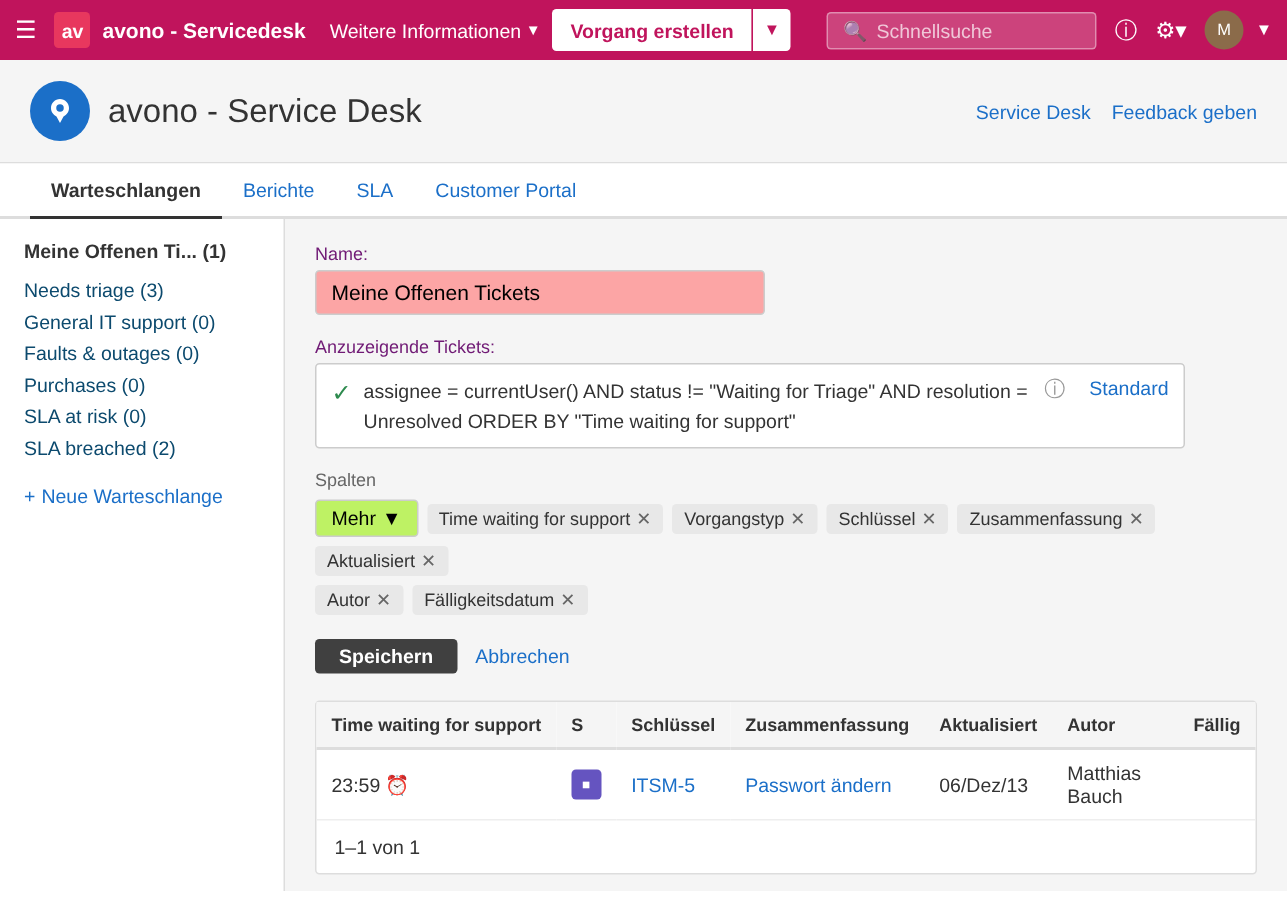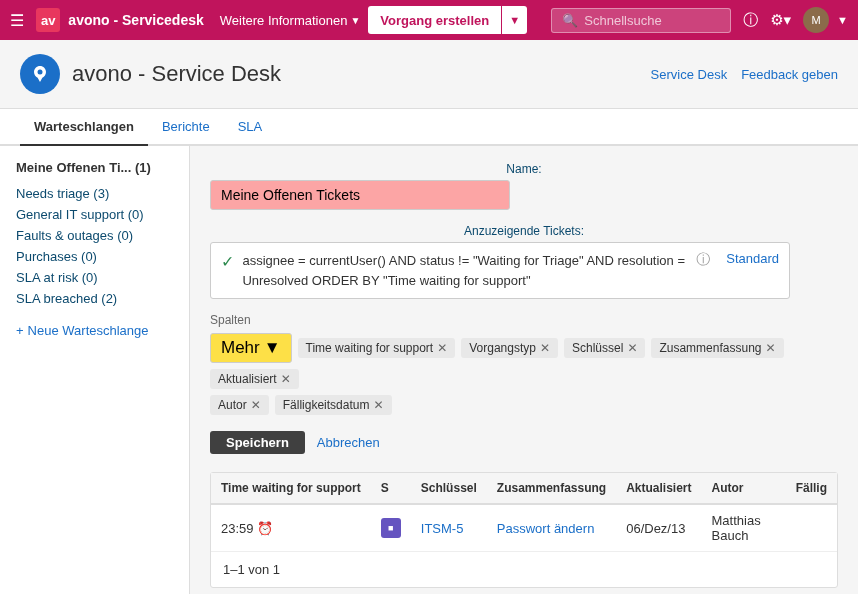--- a/index.html
+++ b/index.html
@@ -137,21 +137,21 @@
 
     
     .content-area {
       flex: 1;
       overflow-y: auto;
       background: #f5f5f5;
       padding: 16px 20px;
     }
 
     .field-group { margin-bottom: 14px; }
-    .field-label { font-size: 12px; color: #0c4a6e; margin-bottom: 4px; text-align: center; }
+    .field-label { font-size: 12px; color: #701a75; margin-bottom: 4px; }
     .field-input {
       border: 1px solid #ccc;
       border-radius: 3px;
       padding: 6px 10px;
       font-size: 14px;
       width: 300px;
       background: #fca5a5;
       outline: none;
     }
 
@@ -167,25 +167,25 @@
     }
     .jql-box .check-icon { color: #2d8a4e; font-size: 16px; margin-top: 1px; flex-shrink: 0; }
     .jql-box .jql-text { font-size: 13px; color: #333; flex: 1; line-height: 1.5; }
     .jql-box .help-icon { color: #999; font-size: 14px; cursor: pointer; flex-shrink: 0; }
     .jql-box .std-link { color: #1b6fc8; font-size: 13px; flex-shrink: 0; cursor: pointer; margin-left: 8px; }
 
     .columns-section { margin-top: 6px; }
     .columns-label { font-size: 12px; color: #666; margin-bottom: 6px; }
     .columns-row { display: flex; align-items: center; flex-wrap: wrap; gap: 6px; margin-bottom: 6px; }
     .more-btn {
-      background: #fde047;
+      background: #bef264;
       border: 1px solid #ccc;
       border-radius: 3px;
       padding: 4px 10px;
-      font-size: 17px;
+      font-size: 13px;
       cursor: pointer;
       display: flex;
       align-items: center;
       gap: 4px;
     }
     .column-tag {
       background: #e8e8e8;
       border-radius: 3px;
       padding: 3px 8px;
       font-size: 12px;
@@ -288,20 +288,21 @@
   <div class="header-links">
     <a href="#">Service Desk</a>
     <a href="#">Feedback geben</a>
   </div>
 </div>
 
 <div class="sub-nav">
   <a href="#" class="active">Warteschlangen</a>
   <a href="#">Berichte</a>
   <a href="#">SLA</a>
+  <a href="#">Customer Portal</a>
 </div>
 
 <div class="main-content">
 
   <div class="sidebar">
     <div class="section-title">
       <span>Meine Offenen Ti...</span>
       <span>(1)</span>
     </div>
     <a href="#">

